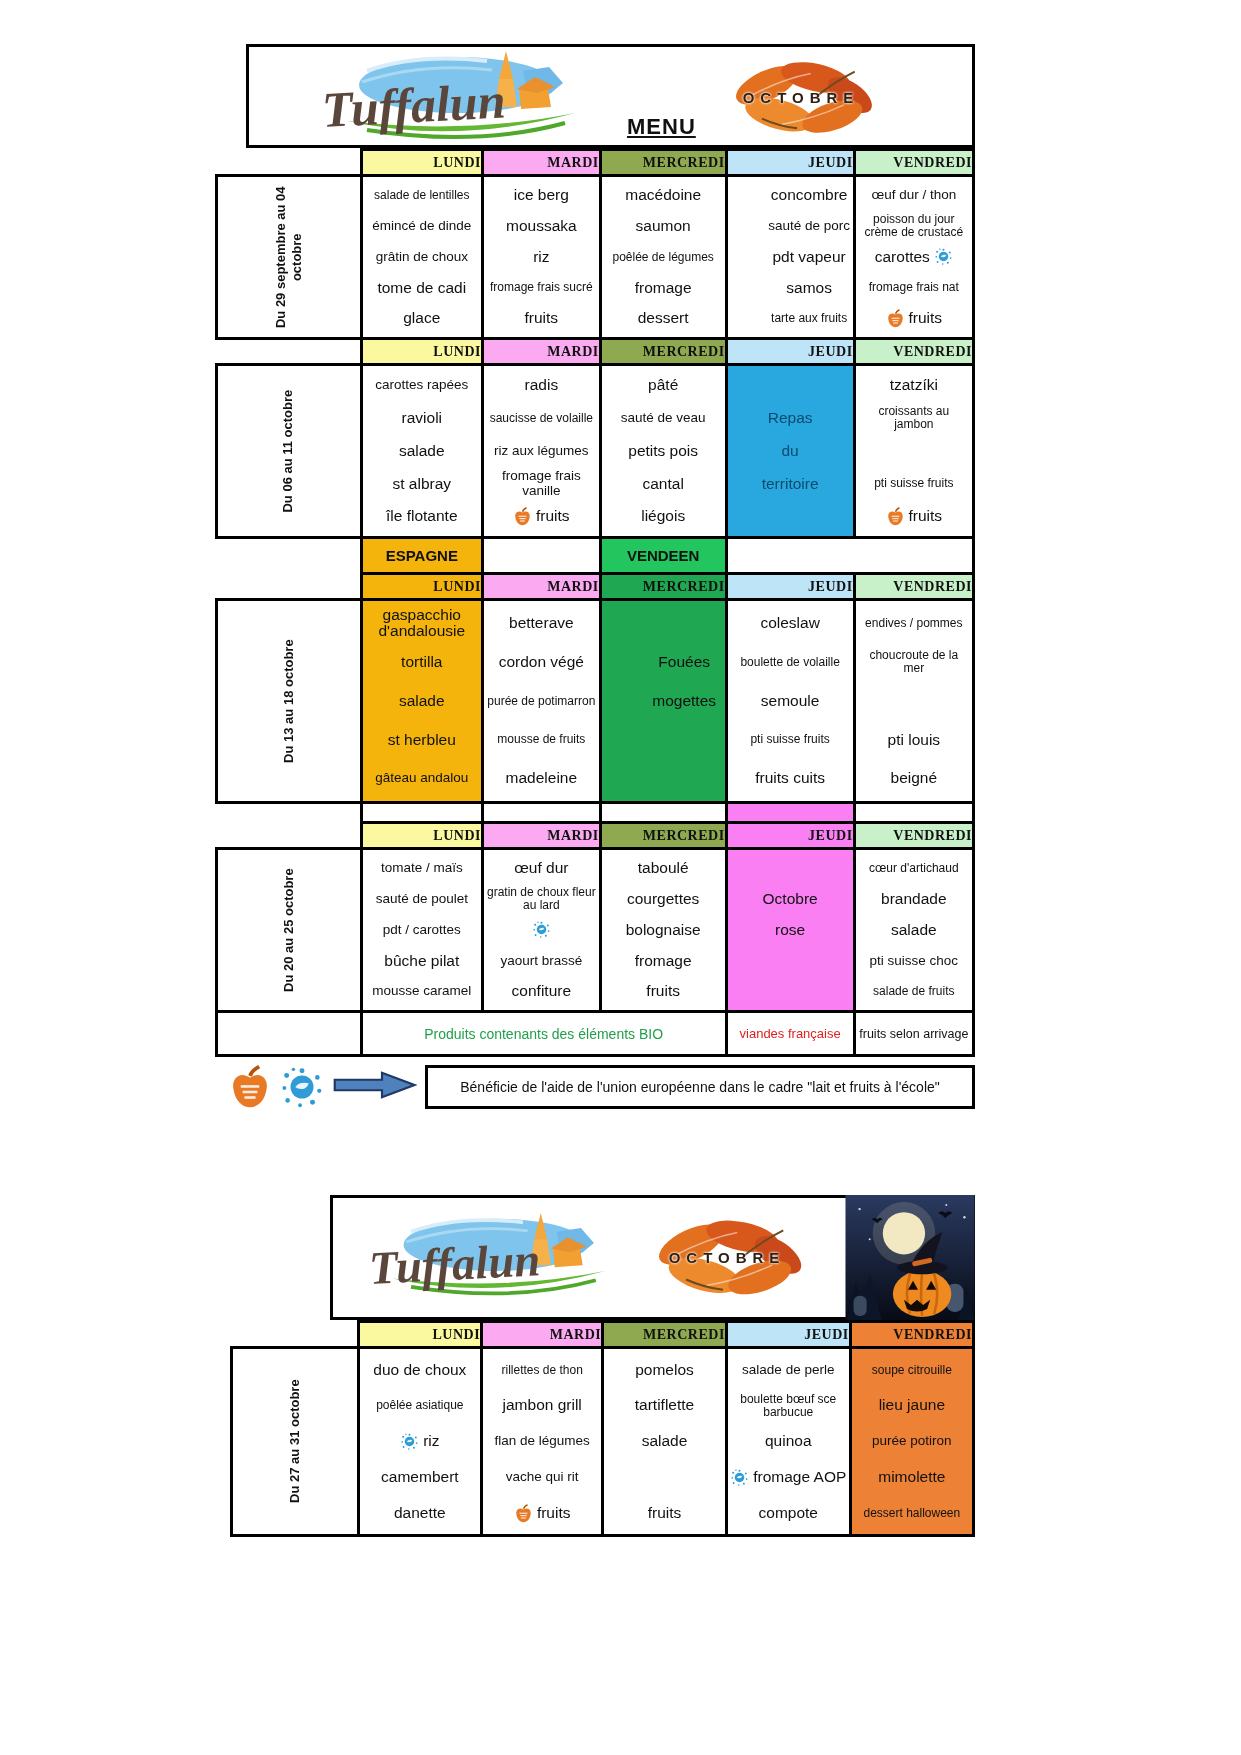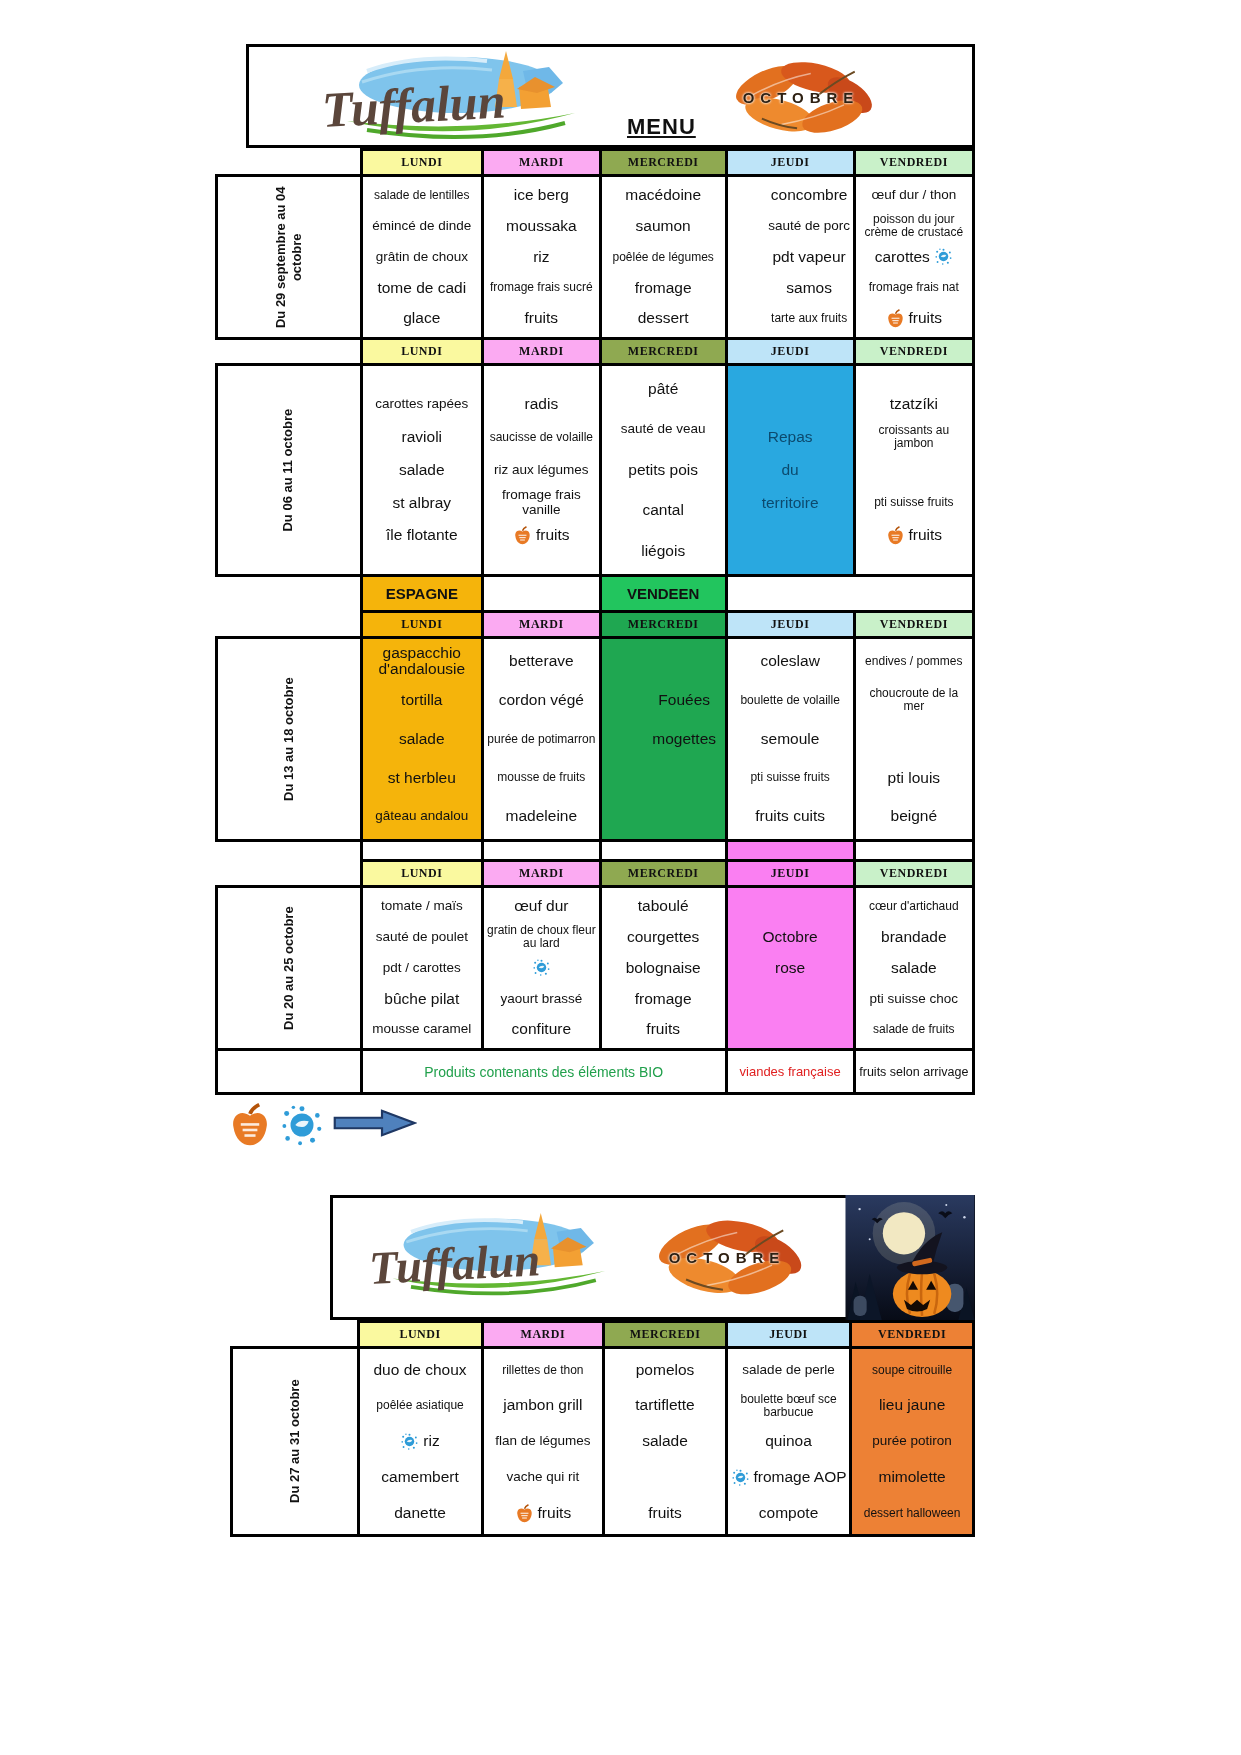--- a/index.html
+++ b/index.html
@@ -17,21 +17,21 @@
   .octbadge{position:absolute;}
   #t1 .octbadge{left:472px;top:9px;width:160px;height:86px;}
   #t2 .octbadge{left:308px;top:16px;width:172px;height:90px;}
   .octbadge svg{width:100%;height:100%;display:block;}
   .octtext{position:absolute;left:0;right:0;top:50%;transform:translateY(-58%);text-align:center;font-weight:bold;letter-spacing:6px;font-size:15px;color:#2e2012;text-shadow:0 0 2px #fff,0 0 3px #fff;}
   .halloween{position:absolute;right:-3px;top:-3px;width:130px;height:125px;}
   .halloween svg{width:100%;height:100%;display:block;}
   table.menu{border-collapse:collapse;table-layout:fixed;margin-top:0;}
   table.menu td{padding:0;box-sizing:border-box;}
   td.sp{border:none;background:transparent;}
-  td.dh{border:3px solid #000;font-family:"Liberation Serif",serif;font-weight:bold;font-size:12px;text-align:center;height:26px;letter-spacing:.5px;}
+  td.dh{border:3px solid #000;font-family:"Liberation Serif",serif;font-weight:bold;font-size:14px;text-align:right;height:26px;letter-spacing:.5px;}
   td.cell{border:3px solid #000;vertical-align:middle;background:#fff;}
   td.thin{height:20px;}
   td.esp{font-weight:bold;font-size:15px;text-align:center;height:36px;}
   td.wklabel{text-align:center;}
   .rotbox{display:flex;align-items:center;justify-content:center;height:100%;}
   .rot{transform:rotate(-90deg);white-space:pre-line;font-weight:bold;font-size:13px;line-height:1.25;text-align:center;width:max-content;}
   .items{display:flex;flex-direction:column;justify-content:space-around;align-items:center;padding:3px 2px;box-sizing:border-box;}
   .item{display:flex;align-items:center;justify-content:center;gap:4px;text-align:center;line-height:1.06;font-size:15.5px;flex:1 1 0;min-height:0;}
   .item span{white-space:pre-line;}
   .item.md{font-size:13.5px;}
@@ -282,21 +282,21 @@
                       <path d="M12 8 C6 4 2 9 3 14 C4 21 8 24 12 24 C16 24 20 21 21 14 C22 9 18 4 12 8 Z" fill="#E87A25"></path>
                       <rect x="7" y="12" width="10" height="1.4" fill="#fff" opacity=".85"></rect>
                       <rect x="8" y="15" width="8" height="1.4" fill="#fff" opacity=".85"></rect>
                       <rect x="9" y="18" width="6" height="1.4" fill="#fff" opacity=".85"></rect>
                     </svg></span>
                   <span>fruits</span>
                 </div>
               </div>
             </td>
             <td class="cell">
-              <div class="items" style="height: 208px;">
+              <div class="items" style="height: 170px;">
                 <div class="item">
                   <span>pâté</span>
                 </div>
                 <div class="item md">
                   <span>sauté de veau</span>
                 </div>
                 <div class="item">
                   <span>petits pois</span>
                 </div>
                 <div class="item">
@@ -618,20 +618,21 @@
               <circle cx="7.5" cy="2.8" r="0.9"></circle>
             </g>
             <path d="M8.5 12 q2 -3 7 -2 q-1 3 -3.5 3 q-2.5 0 -3.5 -1 z" fill="#fff" opacity=".9"></path>
           </svg>
       </span>
       <span class="arrowic">
         <svg viewBox="0 0 96 34" width="84" height="30">
             <polygon points="2,11 56,11 56,3 93,17 56,31 56,23 2,23" fill="#4F81BD" stroke="#1F3864" stroke-width="2.5"></polygon>
           </svg>
       </span>
+      <div class="bannerbox">Bénéficie de l'aide de l'union européenne dans le cadre "lait et fruits à l'école"</div>
     </div>
   </div>
 
   <div id="t2" class="tblwrap">
     <div class="headband">
       <div class="logo">
         <svg viewBox="0 0 300 96" width="280" height="92">
           <ellipse cx="150" cy="36" rx="98" ry="28" fill="#7FC4EC"></ellipse>
           <path d="M60 22 q50 -18 120 -10" stroke="#d7edfa" stroke-width="4" fill="none"></path>
           <path d="M55 33 q60 -20 130 -12" stroke="#a9d9f2" stroke-width="3" fill="none"></path>

